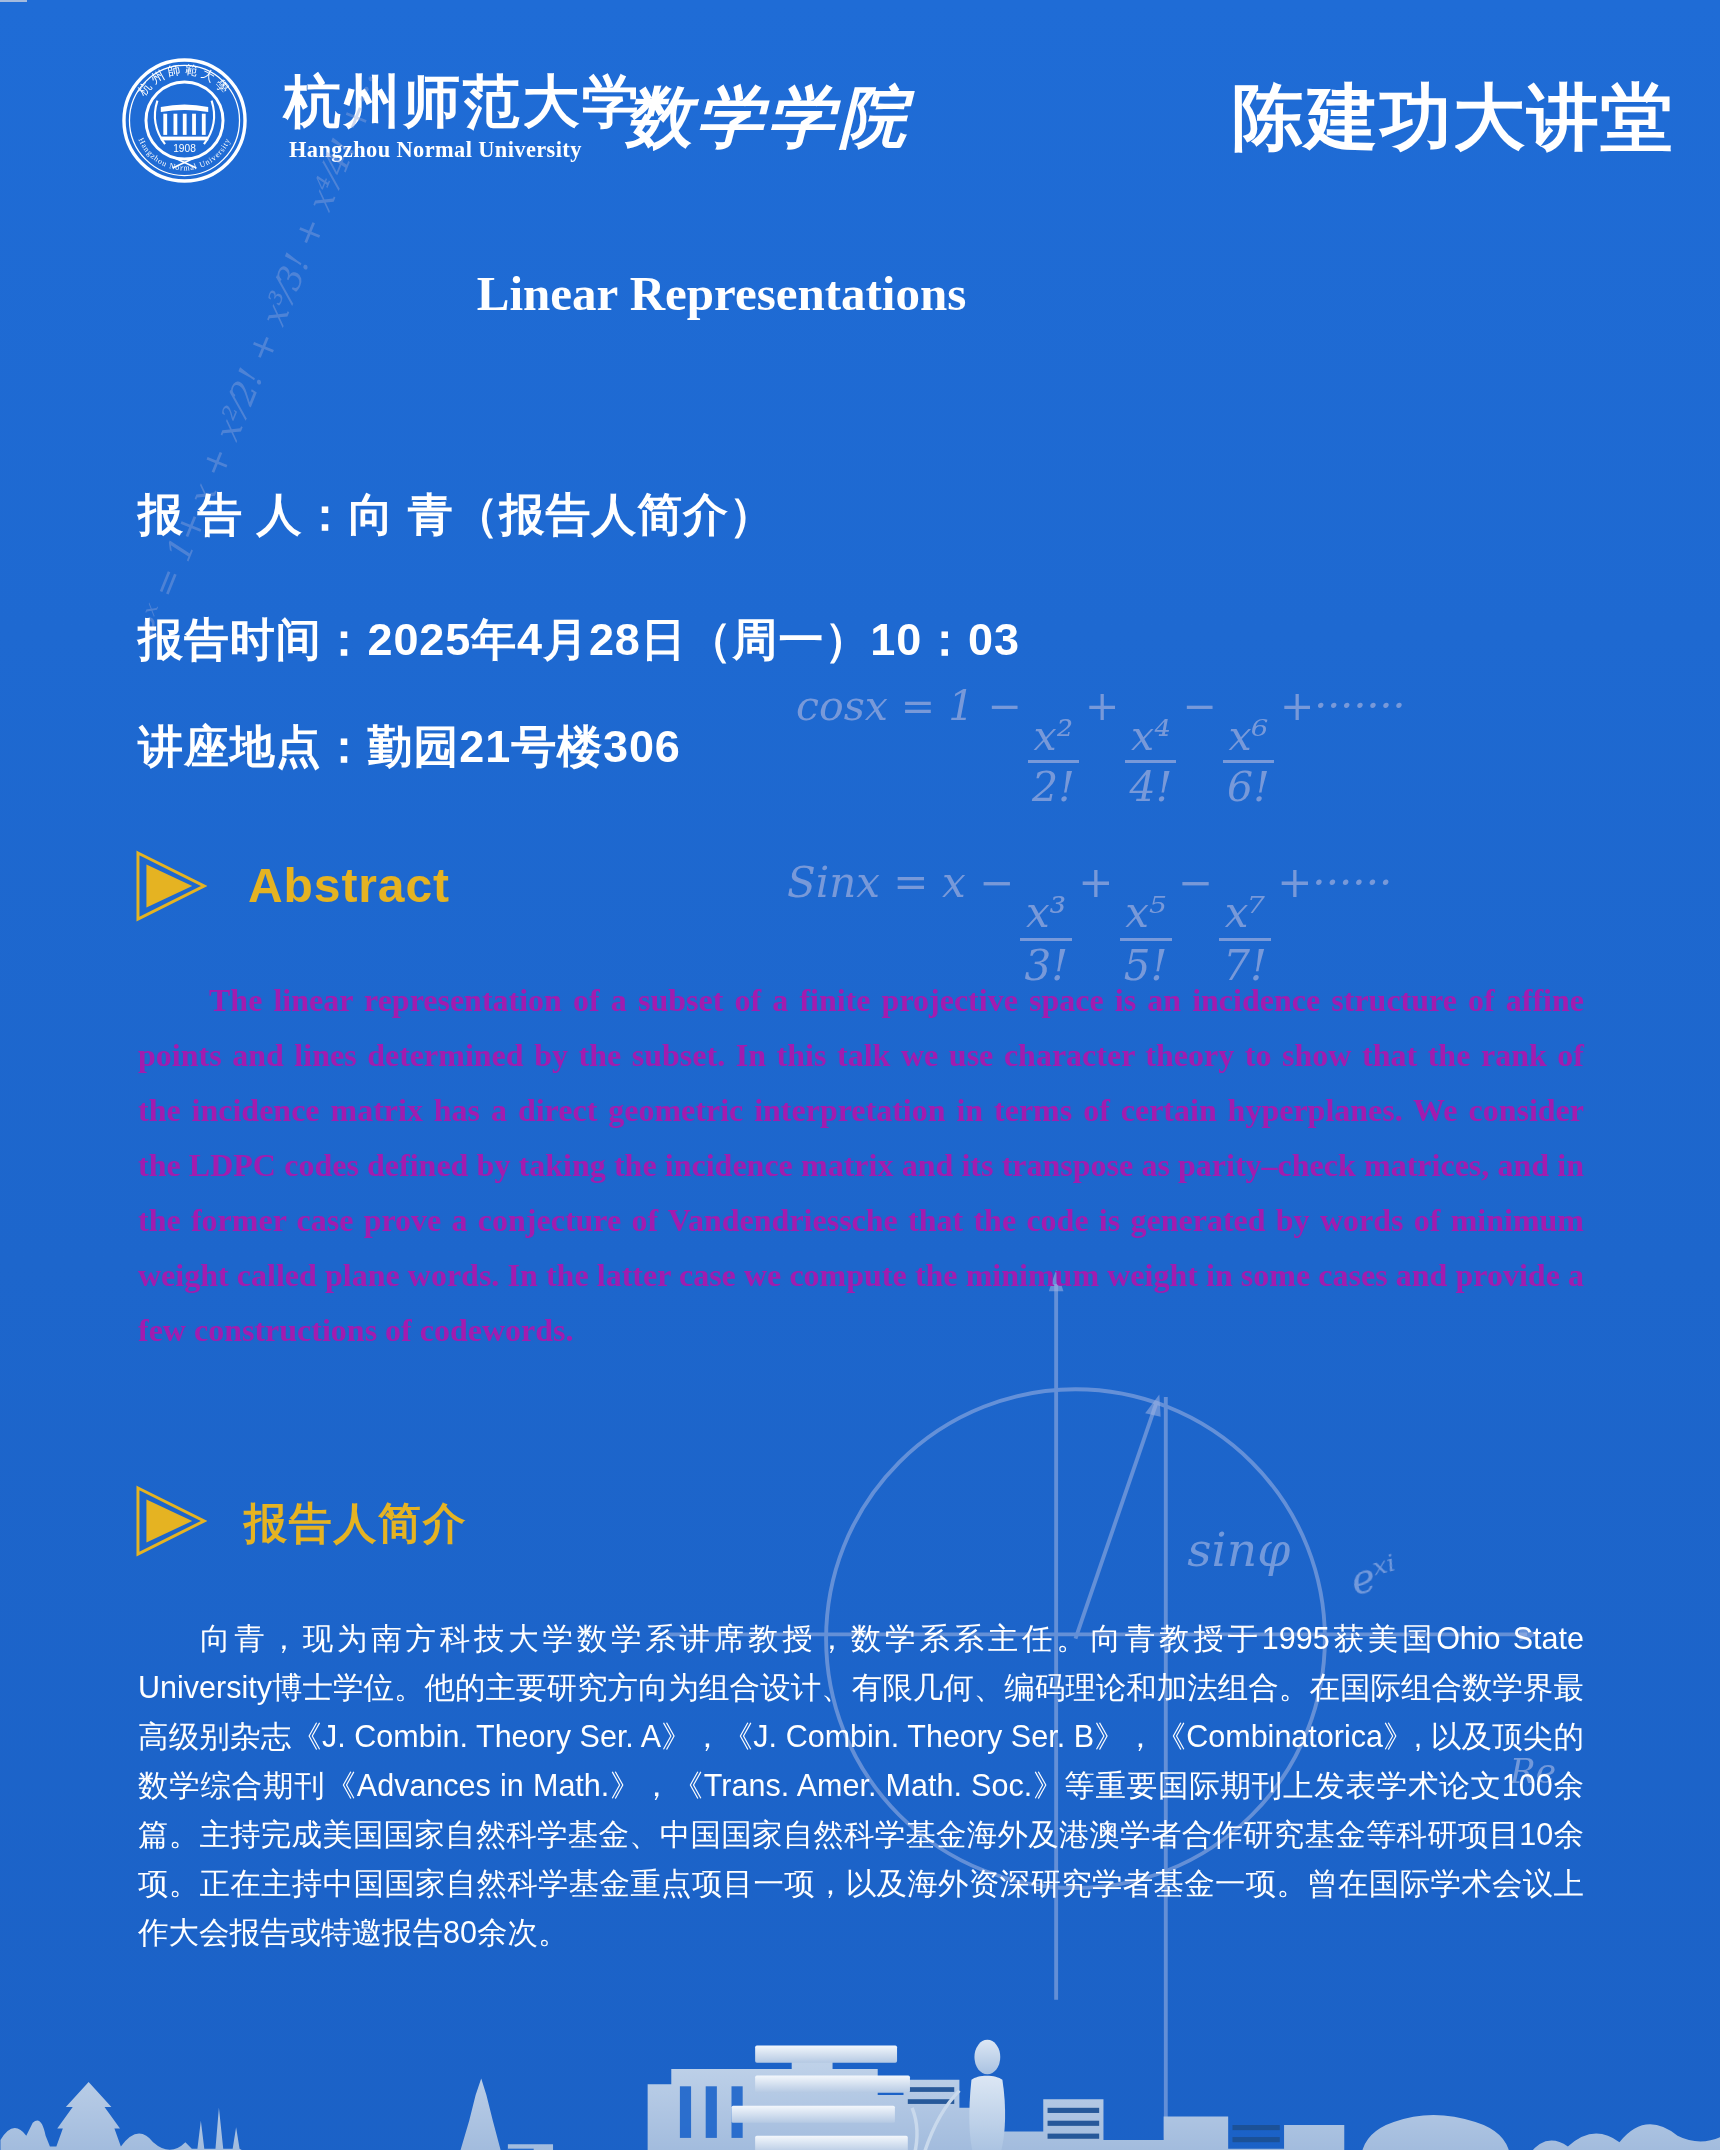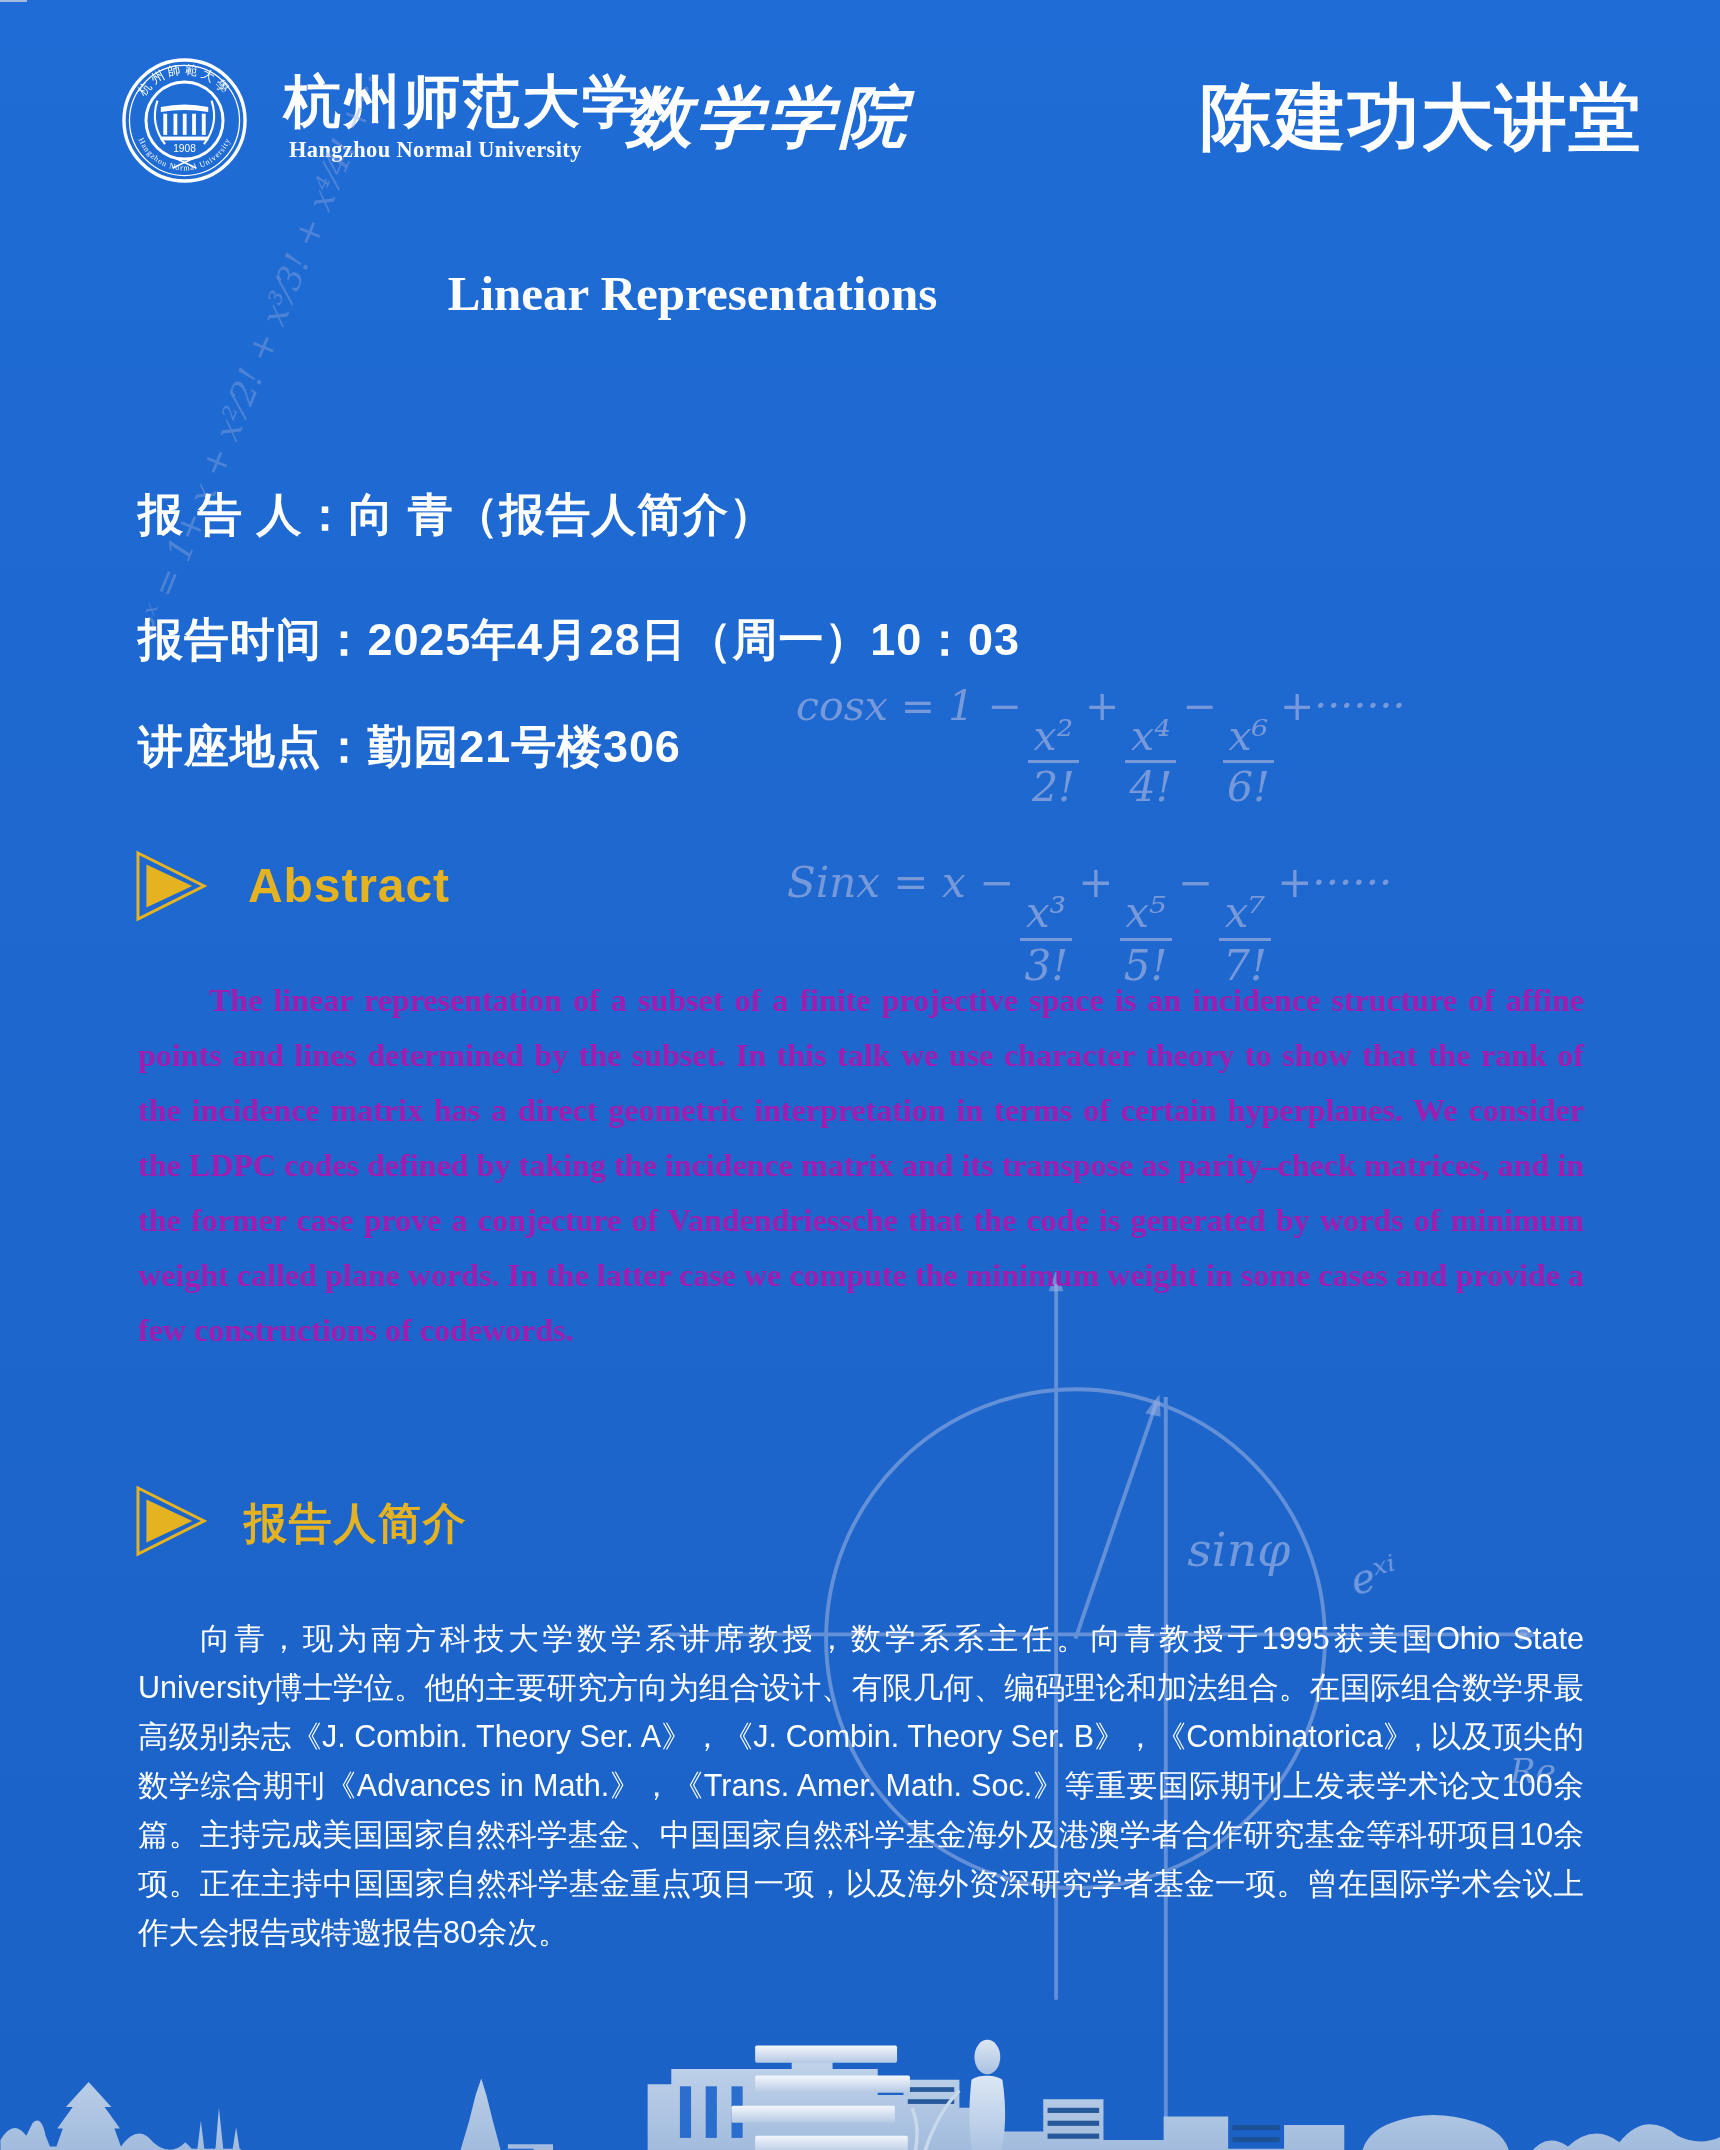--- a/index.html
+++ b/index.html
@@ -9,25 +9,25 @@
   .abs{position:absolute;}
   
   #top-strip{left:0;top:0;width:27px;height:2.2px;background:#A4BBDE;}
   #logo{left:121px;top:57px;width:127px;height:127px;}
   #uni-cn{left:284px;top:64px;font-family:"Liberation Serif",serif;font-weight:700;
           font-size:57px;letter-spacing:2.6px;color:#fff;}
   #uni-en{left:289px;top:137px;font-family:"Liberation Serif",serif;font-weight:700;
           font-size:22.4px;letter-spacing:0.4px;color:#fff;}
   #school-cn{left:625px;top:72px;font-family:"Liberation Serif",serif;font-weight:700;
           font-size:67px;letter-spacing:4.3px;color:#fff;font-style:italic;}
-  #series{left:1200px;top:70px;font-family:"Liberation Serif",serif;font-weight:700;
+  #series{left:1232px;top:70px;font-family:"Liberation Serif",serif;font-weight:700;
           font-size:72px;letter-spacing:1.7px;color:#fff;}
   
   #title{left:0;top:257px;width:1385px;text-align:center;color:#fff;z-index:2;
-         font-family:"Liberation Serif",serif;font-weight:700;font-size:49px;line-height:73px;}
+         font-family:"Liberation Serif",serif;font-weight:700;font-size:49px;line-height:73px;padding-left:29px;}
   
   .info-row{left:138px;color:#fff;font-weight:700;font-size:45px;letter-spacing:0.9px;z-index:2;}
   #row-speaker{top:485px;}
   #row-time{top:610px;}
   #row-venue{top:717px;}
   
   .tri{width:72px;height:72px;}
   #abs-tri{left:135px;top:850px;}
   #abs-label{left:248px;top:858px;font-size:48px;font-weight:700;color:#E5B322;letter-spacing:0.9px;z-index:2;}
   #bio-tri{left:135px;top:1485px;}

